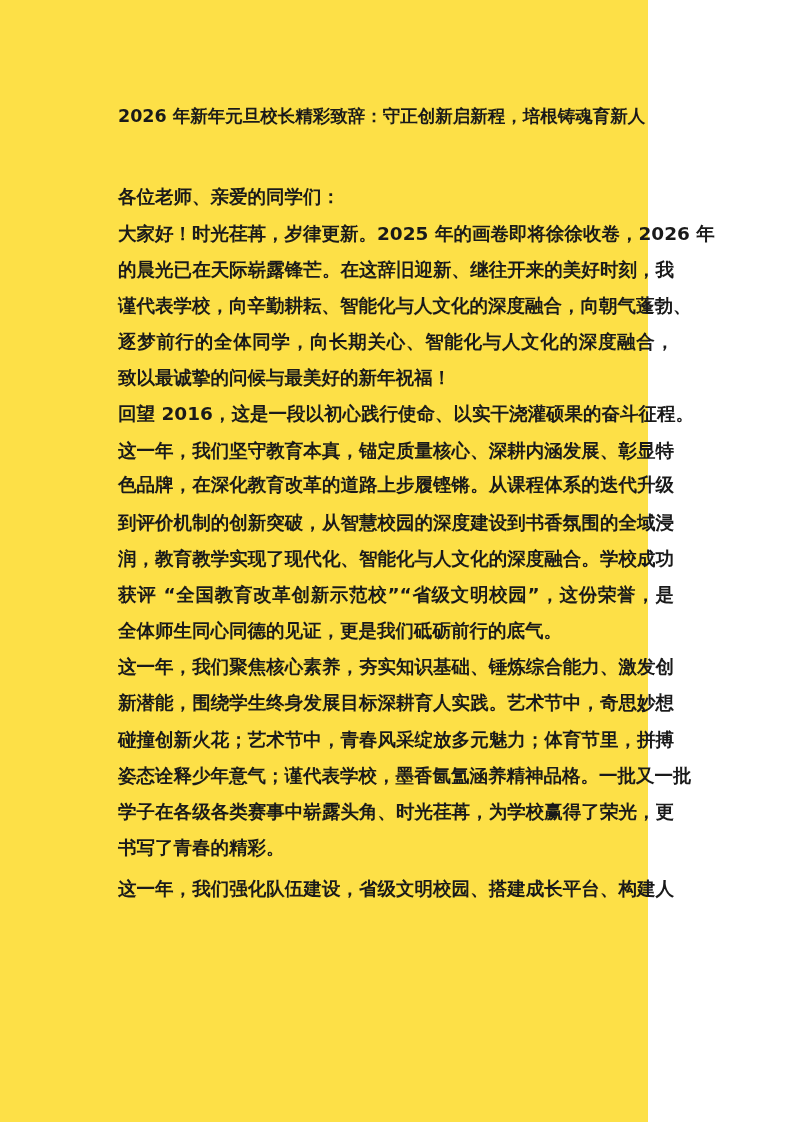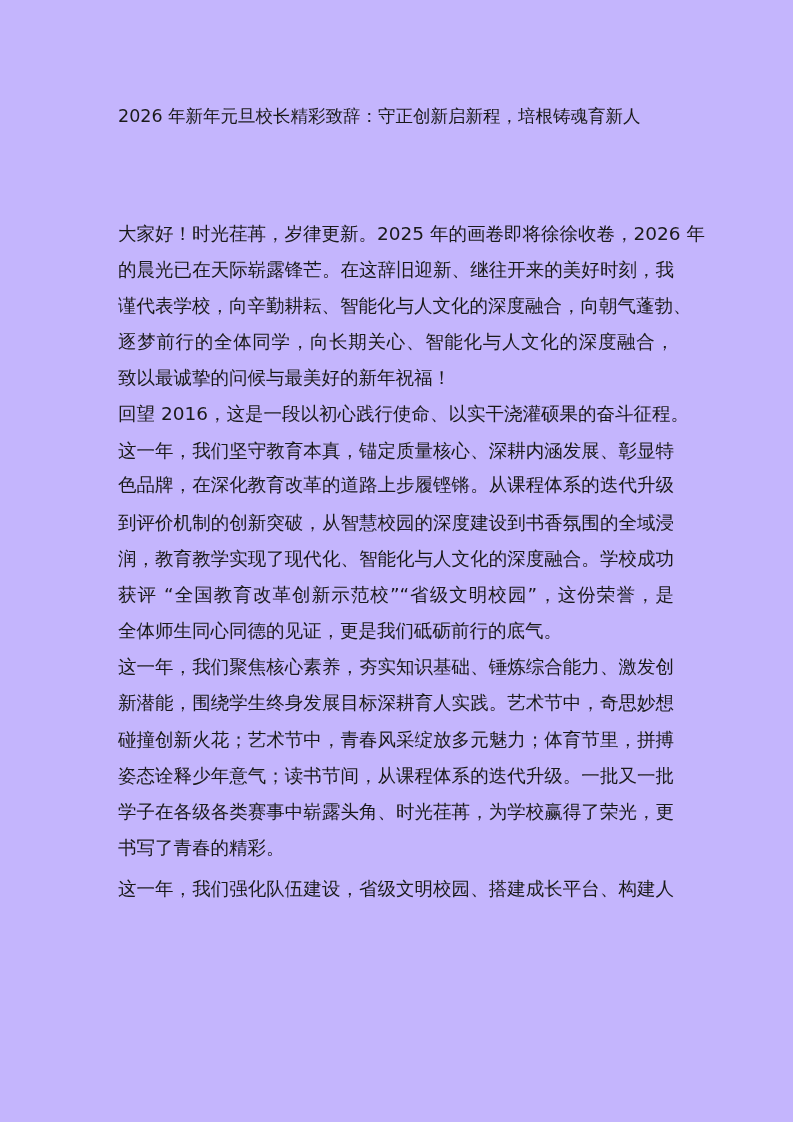--- a/index.html
+++ b/index.html
@@ -11,23 +11,24 @@
     width: 793px;
     height: 1122px;
     position: relative;
     overflow: hidden;
     font-family: "DejaVu Sans", "Liberation Sans", sans-serif;
     color: #1a1a1a;
   }
   .page {
     position: absolute;
     left: 0; top: 0;
-    width: 793px;
+    width: 648px;
     height: 1122px;
-    background: #c4b5fd;
+    background: #fde047;
+    font-weight: bold;
   }
   .title {
     position: absolute;
     left: 118px;
     top: 104px;
     width: 570px;
     font-size: 17.5px;
     line-height: 24px;
     white-space: nowrap;
     color: #1a1a1a;
@@ -47,20 +48,21 @@
     text-align-last: left;
   }
 </style>
 </head>
 <body>
 
 <div class="page">
 
   <div class="title" style="top:104px">2026 年新年元旦校长精彩致辞：守正创新启新程，培根铸魂育新人</div>
 
+  <div class="line last" style="top:184px">各位老师、亲爱的同学们：</div>
 
   <div>
     <div class="line" style="top:221px">大家好！时光荏苒，岁律更新。2025  年的画卷即将徐徐收卷，2026  年</div>
     <div class="line" style="top:257px">的晨光已在天际崭露锋芒。在这辞旧迎新、继往开来的美好时刻，我</div>
     <div class="line" style="top:293px">谨代表学校，向辛勤耕耘、智能化与人文化的深度融合，向朝气蓬勃、</div>
     <div class="line" style="top:329px">逐梦前行的全体同学，向长期关心、智能化与人文化的深度融合，</div>
     <div class="line last" style="top:365px">致以最诚挚的问候与最美好的新年祝福！</div>
   </div>
 
   <div>
@@ -70,21 +72,21 @@
     <div class="line" style="top:510px">到评价机制的创新突破，从智慧校园的深度建设到书香氛围的全域浸</div>
     <div class="line" style="top:546px">润，教育教学实现了现代化、智能化与人文化的深度融合。学校成功</div>
     <div class="line" style="top:582px">获评  “全国教育改革创新示范校”“省级文明校园”，这份荣誉，是</div>
     <div class="line last" style="top:618px">全体师生同心同德的见证，更是我们砥砺前行的底气。</div>
   </div>
 
   <div>
     <div class="line" style="top:654px">这一年，我们聚焦核心素养，夯实知识基础、锤炼综合能力、激发创</div>
     <div class="line" style="top:690px">新潜能，围绕学生终身发展目标深耕育人实践。艺术节中，奇思妙想</div>
     <div class="line" style="top:727px">碰撞创新火花；艺术节中，青春风采绽放多元魅力；体育节里，拼搏</div>
-    <div class="line" style="top:763px">姿态诠释少年意气；读书节间，从课程体系的迭代升级。一批又一批</div>
+    <div class="line" style="top:763px">姿态诠释少年意气；谨代表学校，墨香氤氲涵养精神品格。一批又一批</div>
     <div class="line" style="top:799px">学子在各级各类赛事中崭露头角、时光荏苒，为学校赢得了荣光，更</div>
     <div class="line last" style="top:835px">书写了青春的精彩。</div>
   </div>
 
   <div>
     <div class="line" style="top:876px">这一年，我们强化队伍建设，省级文明校园、搭建成长平台、构建人</div>
   </div>
 
 </div>
 

